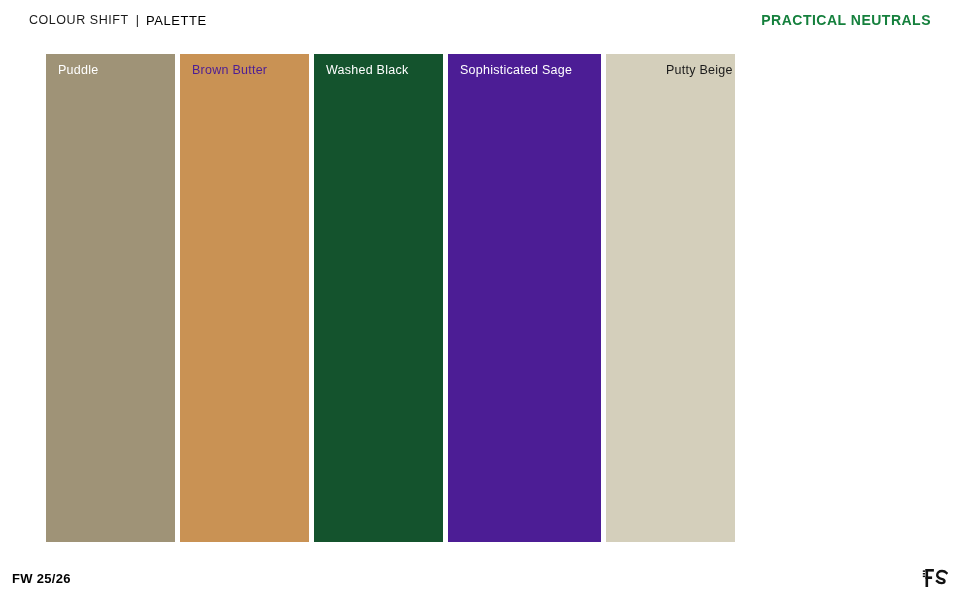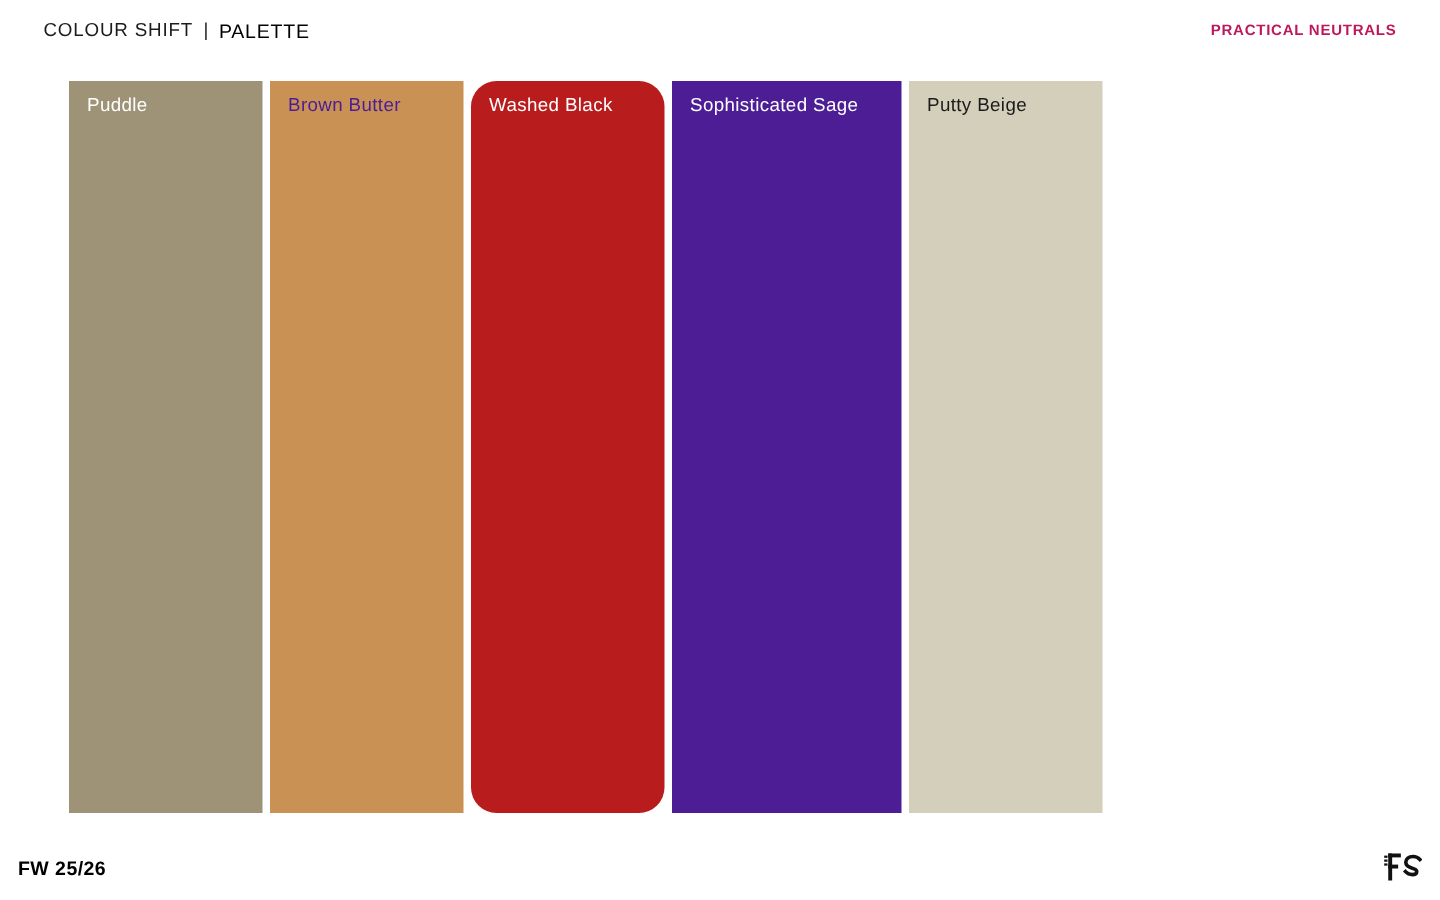--- a/index.html
+++ b/index.html
@@ -46,23 +46,23 @@
     color: #1b1b1b;
     font-weight: 400;
   }
   .brand-title {
     font-size: 13px;
     letter-spacing: 0.55px;
     color: #000000;
     font-weight: 400;
   }
   .header-right {
-    font-size: 10px;
+    font-size: 14px;
     letter-spacing: 0.5px;
-    color: #be185d;
+    color: #15803d;
     font-weight: 700;
     white-space: nowrap;
   }
 
   
   .palette-strip {
     position: absolute;
     left: 46px;
     top: 54px;
     width: 689px;
@@ -127,30 +127,30 @@
 
   <div class="swatch" style="background: rgb(159, 147, 119);">
     <span class="swatch-label" style="color: rgb(255, 255, 255);">Puddle</span>
   </div>
 
 
   <div class="swatch" style="background: rgb(201, 146, 84);">
     <span class="swatch-label" style="color: #4c1d95;">Brown Butter</span>
   </div>
 
-  <div class="swatch" style="background: #b91c1c; border-radius: 17px;">
+  <div class="swatch" style="background: #14532d;">
     <span class="swatch-label" style="color: rgb(255, 255, 255);">Washed Black</span>
   </div>
 
   <div class="swatch" style="background: #4c1d95; padding-left: 24px;">
     <span class="swatch-label" style="color: rgb(255, 255, 255);">Sophisticated Sage</span>
   </div>
 
   <div class="swatch" style="background: rgb(212, 207, 187);">
-    <span class="swatch-label" style="color: rgb(27, 27, 27);">Putty Beige</span>
+    <span class="swatch-label" style="color: rgb(27, 27, 27); margin-left: 48px;">Putty Beige</span>
   </div>
 
 </div>
 
 <div class="footer">
   <div class="footer-season">FW 25/26</div>
   <div>
     <svg class="footer-logo" viewBox="0 0 26 24" xmlns="http://www.w3.org/2000/svg" aria-hidden="true">
 
       <rect x="3.5" y="3" width="2.6" height="18" fill="#111111"></rect>

